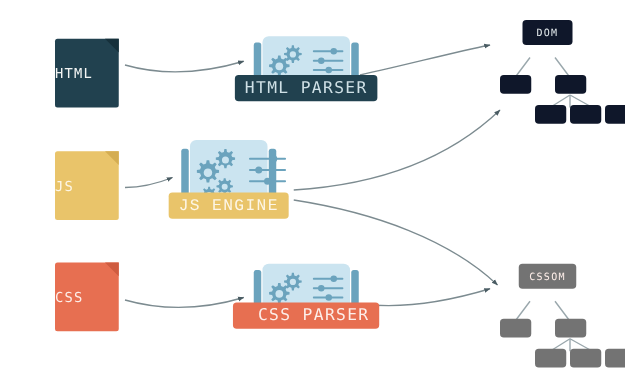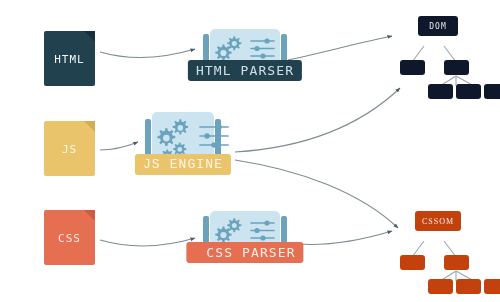--- a/index.html
+++ b/index.html
@@ -17,21 +17,21 @@
     position:absolute;inset:0;
     border-radius:2px 0 2px 2px;
   }
   .file .fold{
     position:absolute;top:0;right:0;
     width:0;height:0;
   }
   .file .flabel{
     position:absolute;left:0;right:0;top:50%;
     transform:translateY(-50%);
-    text-align:center;
+    text-align:left;
     font-size:11px;letter-spacing:1px;
     color:#f2f4f3;
   }
   .file.dark .sheet{background:#21414f;}
   .file.dark .fold{border-left:11px solid transparent;border-top:11px solid #16303b;}
   .file.yellow .sheet{background:#e9c46a;}
   .file.yellow .fold{border-left:11px solid transparent;border-top:11px solid #d4ad52;}
   .file.yellow .flabel{color:#fdf6e6;}
   .file.orange .sheet{background:#e76f51;}
   .file.orange .fold{border-left:11px solid transparent;border-top:11px solid #cf5c40;}
@@ -66,21 +66,21 @@
 
   .gears,.sliders{position:absolute;}
 
   
   .tree{position:absolute;}
   .node{position:absolute;border-radius:3px;}
   .node.root{display:flex;align-items:center;justify-content:center;}
   .node .nlabel{font-size:8px;letter-spacing:1px;}
   .tree.dom .node{background:#0f172a;}
   .tree.dom .nlabel{color:#e3eaec;}
-  .tree.cssom .node{background:#c2410c;font-family:Liberation Serif, serif;}
+  .tree.cssom .node{background:#737373;}
   .tree.cssom .nlabel{color:#fdeee9;}
   .tree svg{position:absolute;left:0;top:0;overflow:visible;}
 
   .arrows{position:absolute;left:0;top:0;width:500px;height:302px;overflow:visible;}
 </style>
 </head>
 <body>
 
 <div id="stage">
 

